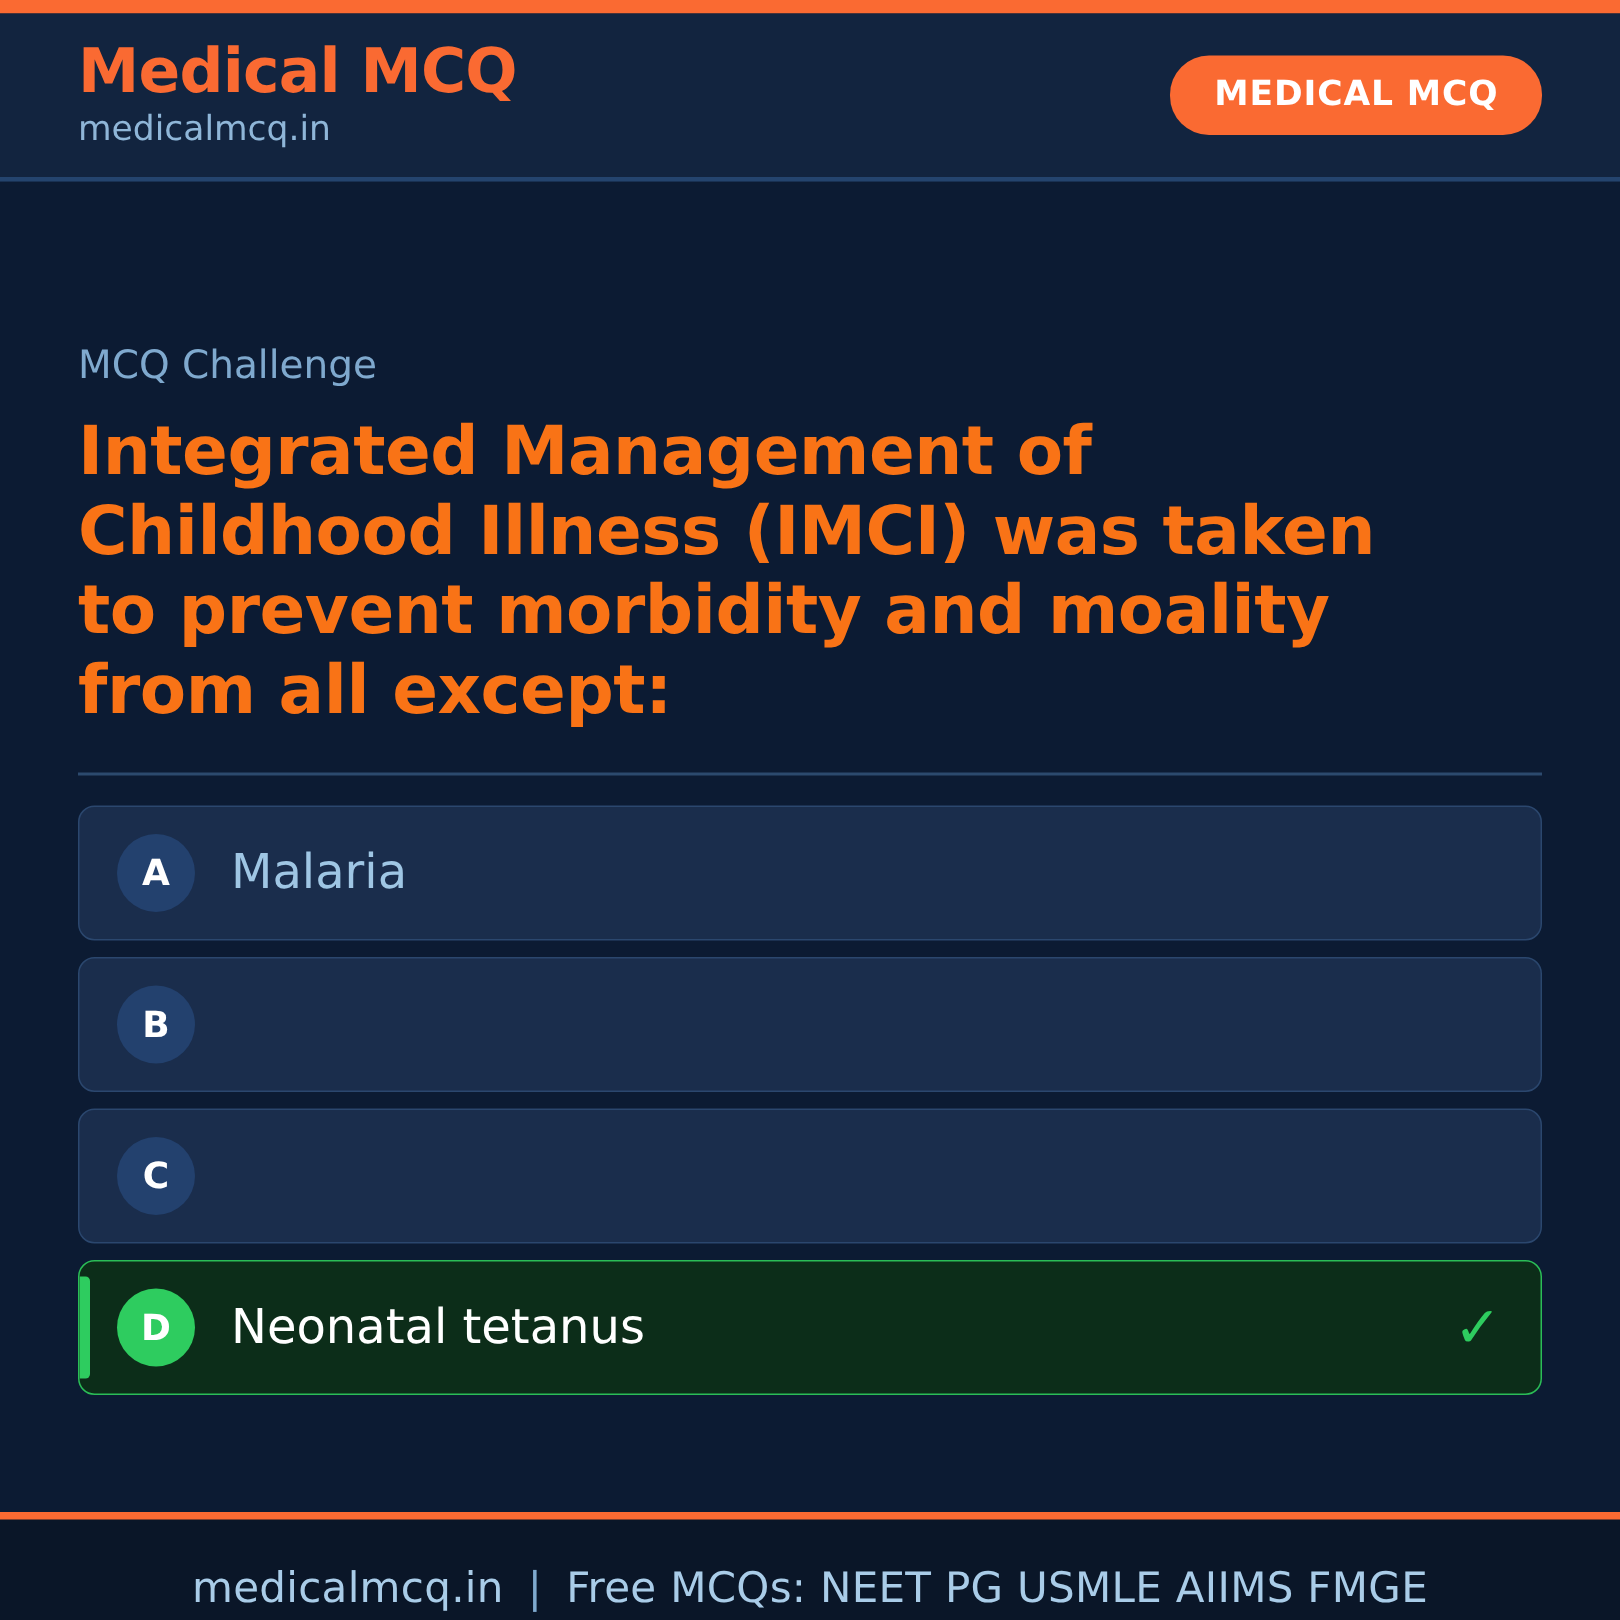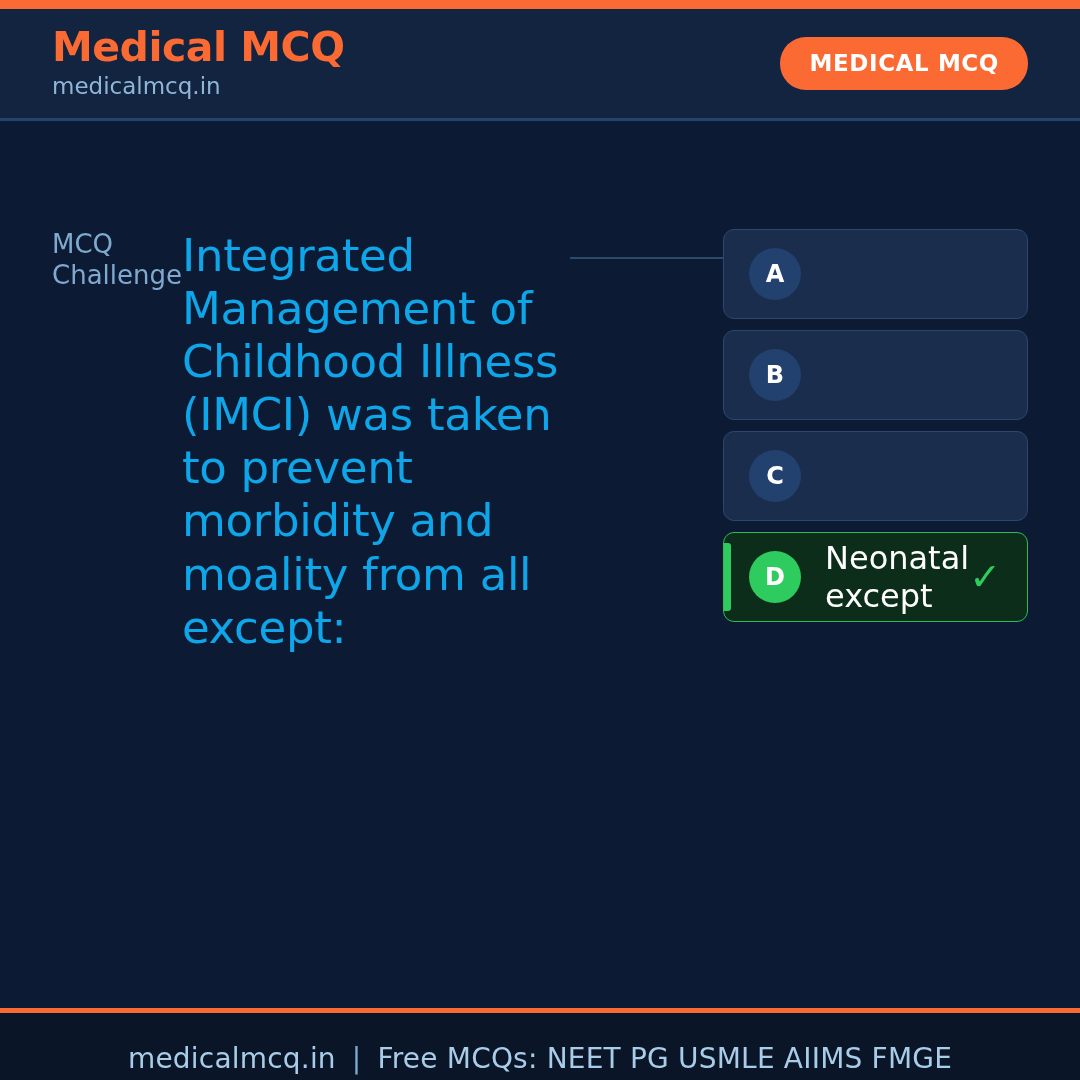--- a/index.html
+++ b/index.html
@@ -70,35 +70,35 @@
     border-radius: 26px;
     padding: 13px 29px 14px 29px;
     white-space: nowrap;
   }
 
   
   .content {
     flex: 1 1 auto;
     padding: 108px 52px 0 52px;
     display: flex;
-    flex-direction: row;
+    flex-direction: column;
     min-height: 0;
   }
 
   .kicker {
     font-size: 26px;
     color: #7FA9CE;
     line-height: 1.2;
     margin-bottom: 14px;
   }
 
   .question {
     font-size: 45px;
-    font-weight: normal;
-    color: #0ea5e9;
+    font-weight: bold;
+    color: #f97316;
     line-height: 1.18;
     letter-spacing: -0.3px;
     max-width: 930px;
   }
 
   .divider {
     height: 2px;
     background: #2C4A6E;
     margin: 28px 0 20px 0;
     width: 100%;
@@ -209,39 +209,40 @@
     <div class="kicker">MCQ Challenge</div>
     <div class="question">Integrated Management of Childhood Illness (IMCI) was taken to prevent morbidity and moality from all except:</div>
 
     <div class="divider"></div>
 
     <div class="options">
 
       <div class="option">
 
         <div class="badge">A</div>
+        <div class="otext">Malaria</div>
         <div class="tick">✓</div>
       </div>
 
       <div class="option">
 
         <div class="badge">B</div>
         <div class="tick">✓</div>
       </div>
 
       <div class="option">
 
         <div class="badge">C</div>
         <div class="tick">✓</div>
       </div>
 
       <div class="option correct">
         <div class="accent-bar"></div>
         <div class="badge">D</div>
-        <div class="otext">Neonatal except</div>
+        <div class="otext">Neonatal tetanus</div>
         <div class="tick">✓</div>
       </div>
 
     </div>
   </div>
 
   <div class="footer">
     <div class="footer-text">
       <span>medicalmcq.in</span><span class="sep">|</span><span>Free MCQs: NEET PG  USMLE  AIIMS  FMGE</span>
     </div>

